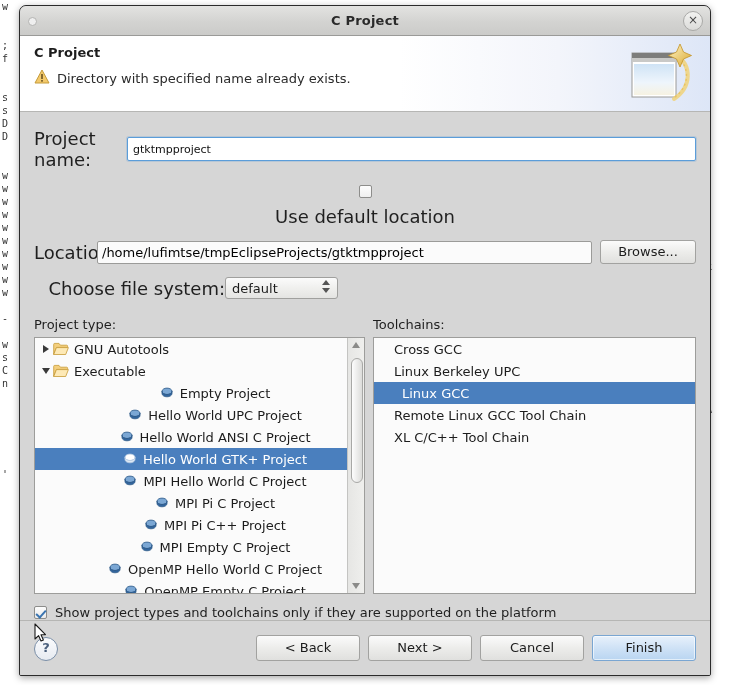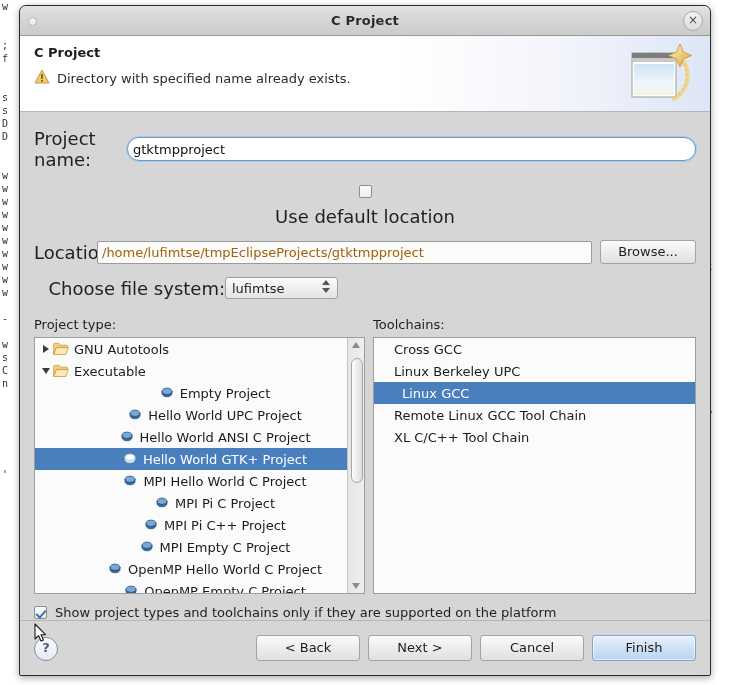--- a/index.html
+++ b/index.html
@@ -98,23 +98,23 @@
   .row { display: flex; align-items: center; }
 
   #row-name { margin-top: 16px; }
   .lbl { font-size: 18px; color: #1f1f1f; }
   #name-label { width: 93px; flex: 0 0 93px; }
   #name-input {
     flex: 1 1 auto; height: 24px;
     border: 1px solid #5b9dd9;
     box-shadow: 0 0 0 1px rgba(91,157,217,.25);
     background: #ffffff;
-    font-family: inherit; font-size: 13px; color: #111;
+    font-family: inherit; font-size: 11px; color: #111;
     padding: 0 5px; box-sizing: border-box; outline: none;
-    border-radius: 12px;
+    border-radius: 2px;
   }
 
   #row-default { margin-top: 15px; align-items: center; gap: 8px; flex-direction: column; }
   .chk {
     width: 13px; height: 13px; box-sizing: border-box;
     border: 1px solid #8d8d8b; border-radius: 2px;
     background: linear-gradient(to bottom,#fdfdfd,#efefef);
     display: inline-block; position: relative; flex: 0 0 13px;
   }
   .chk.checked {
@@ -126,21 +126,21 @@
     width: 4px; height: 8px;
     border: solid #3a74b0; border-width: 0 2px 2px 0;
     transform: rotate(42deg);
   }
 
   #row-location { margin-top: 13px; gap: 0; }
   #location-label { width: 63px; flex: 0 0 63px; }
   #location-input {
     flex: 1 1 auto; height: 23px;
     border: 1px solid #9b9b99; background: #fbfbfb;
-    font-family: inherit; font-size: 13px; color: #a16207;
+    font-family: inherit; font-size: 13px; color: #000000;
     padding: 0 4px; box-sizing: border-box; outline: none;
     border-radius: 2px;
   }
   .btn {
     font-family: inherit; font-size: 13px; color: #1c1c1c;
     background: linear-gradient(to bottom,#fbfbfb 0%,#ececea 52%,#e0e0de 100%);
     border: 1px solid #a2a2a0; border-radius: 3px;
     padding: 0 10px; height: 25px; line-height: 23px;
     box-sizing: border-box; cursor: pointer; text-align: center;
   }
@@ -319,21 +319,21 @@
 
     <div class="row" id="row-location">
       <span class="lbl" id="location-label">Location:</span>
       <input id="location-input" type="text" value="/home/lufimtse/tmpEclipseProjects/gtktmpproject" style="">
       <button class="btn" id="browse-btn">Browse...</button>
     </div>
 
     <div class="row" id="row-fs">
       <span class="lbl" id="fs-label">Choose file system:</span>
       <div id="fs-combo">
-        <span>lufimtse</span>
+        <span>default</span>
         <span class="spin-arrows">
           <span class="tri-up"></span>
           <span class="tri-dn"></span>
         </span>
       </div>
     </div>
 
     <div id="panes">
 
       <div class="pane" id="pane-left">

